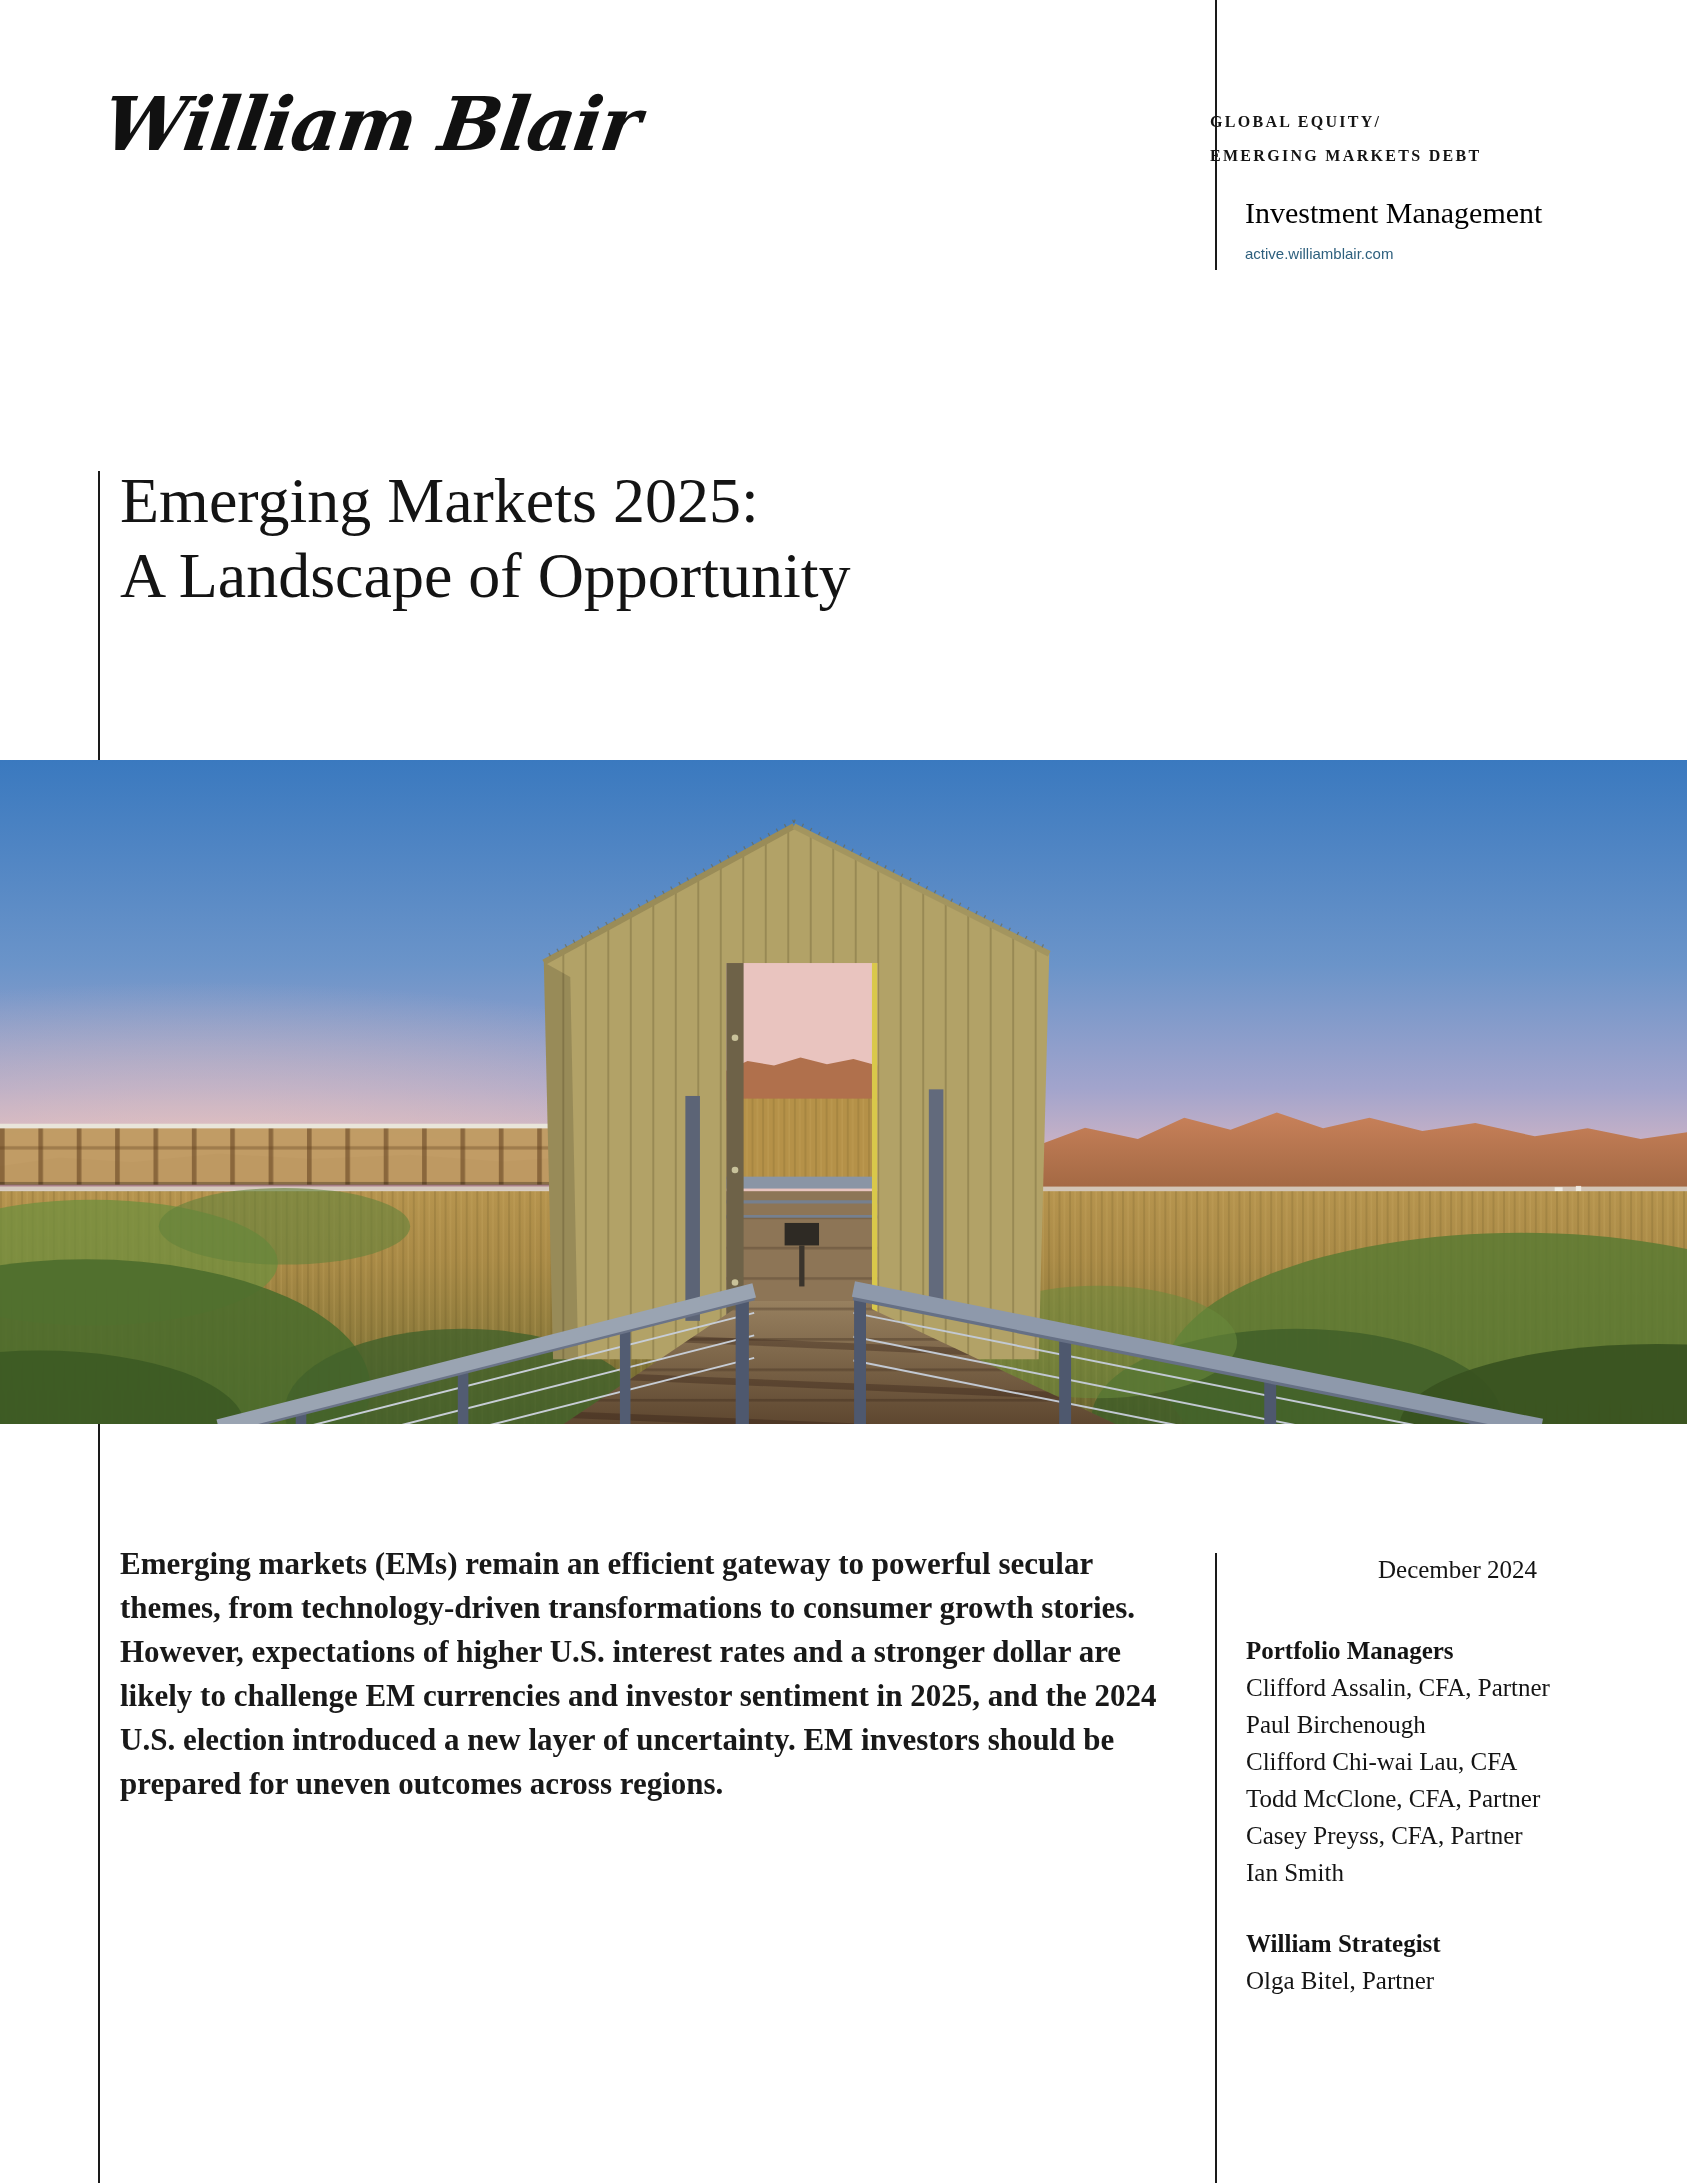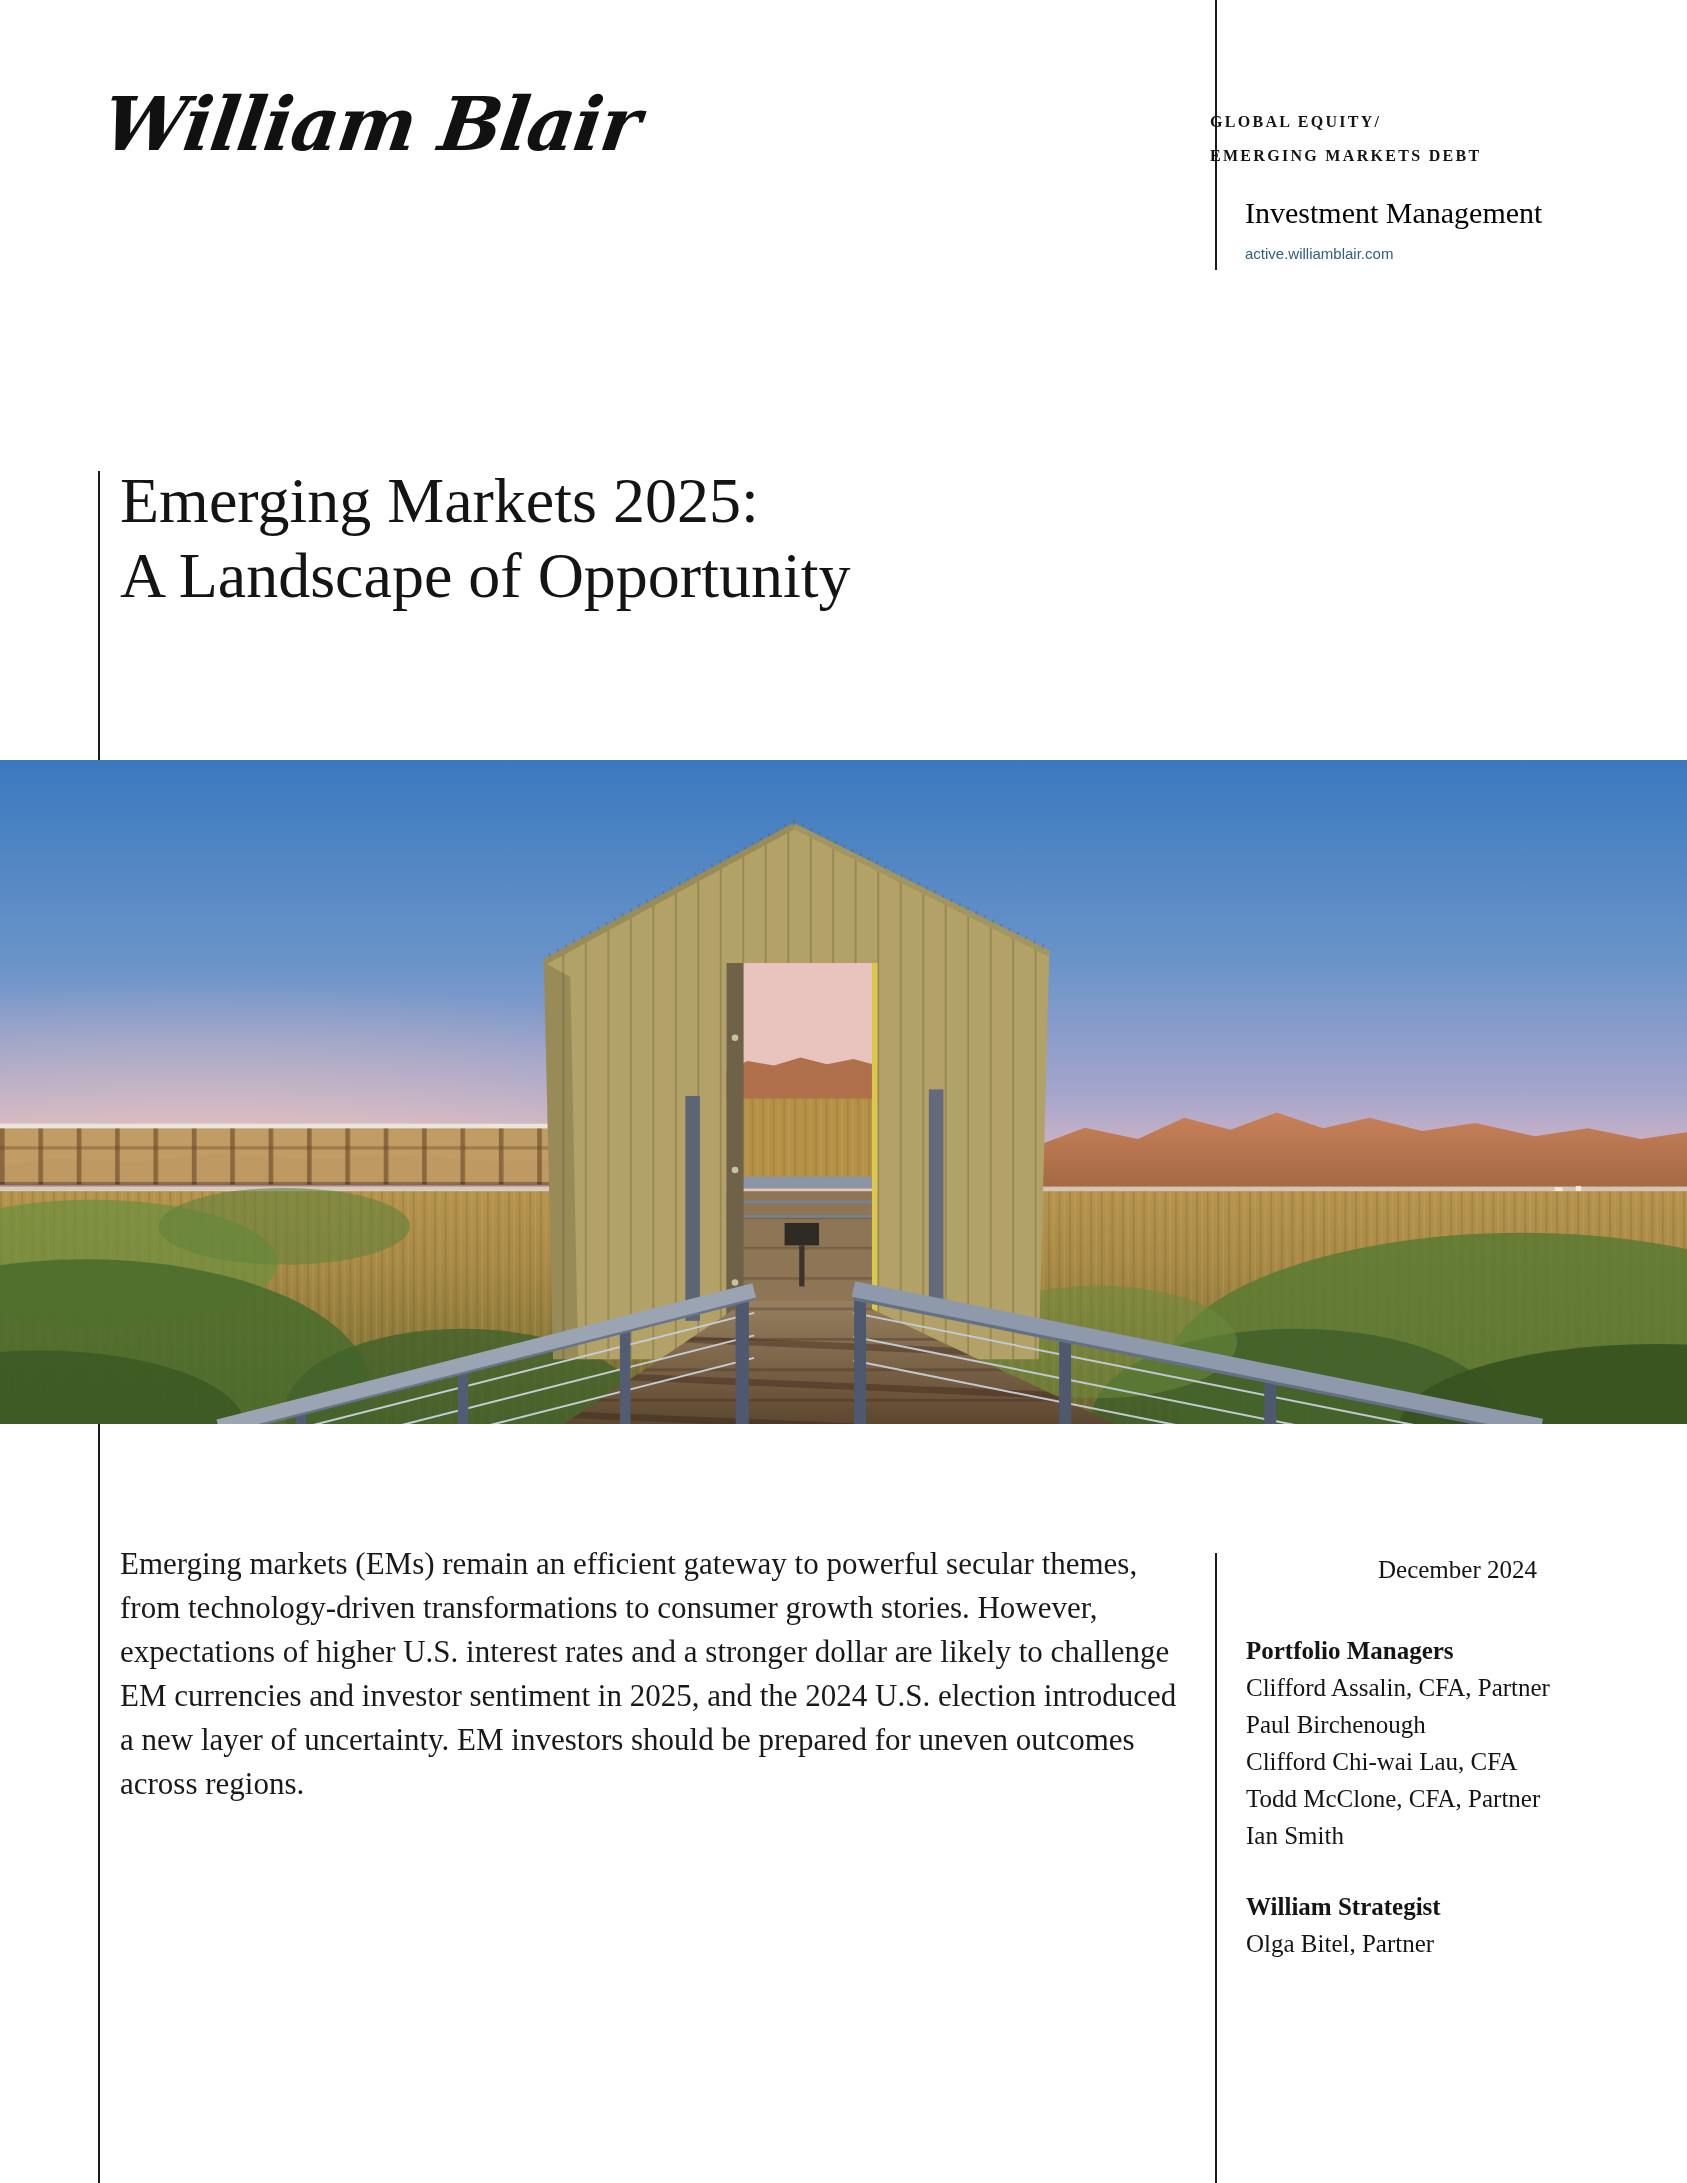--- a/index.html
+++ b/index.html
@@ -16,21 +16,21 @@
            letter-spacing:2.3px;line-height:34px;color:#141414;}
   .division{position:absolute;left:1245px;top:196px;font-size:30px;color:#000;}
   .website{position:absolute;left:1245px;top:245px;font-family:"Liberation Sans", sans-serif;
            font-size:15px;text-decoration:none;}
   .title{position:absolute;left:120px;top:463px;font-size:64px;line-height:75px;color:#141414;}
   .title .t1{font-weight:400;}
   .title .t2{font-weight:400;}
   .hero{position:absolute;left:0;top:760px;width:1687px;height:664px;}
   .hero svg{display:block;width:1687px;height:664px;}
   .intro{position:absolute;left:120px;top:1542px;width:1065px;font-size:31px;line-height:44px;color:#191919;}
-  .intro p{margin:0;}
+  .intro p{margin:0;font-weight:bold;}
   .sidebar{position:absolute;left:1246px;top:1551px;width:423px;font-size:25px;line-height:37px;color:#141414;}
   .sidebar .date{margin:0 0 44px 0;text-align:center;}
   .sidebar .heading{font-weight:700;}
   .sidebar .gs-block{margin-top:34px;}
 </style>
 </head>
 <body>
 
 <div class="page">
 
@@ -207,20 +207,21 @@
   </div>
 
   <div class="sidebar">
     <div class="date">December 2024</div>
     <div class="heading">Portfolio Managers</div>
     <div>
         <div>Clifford Assalin, CFA, Partner</div>
         <div>Paul Birchenough</div>
         <div>Clifford Chi-wai Lau, CFA</div>
         <div>Todd McClone, CFA, Partner</div>
+        <div>Casey Preyss, CFA, Partner</div>
         <div>Ian Smith</div>
       </div>
     <div class="gs-block">
       <div class="heading">William Strategist</div>
       <div>Olga Bitel, Partner</div>
     </div>
   </div>
 
 </div>
 

